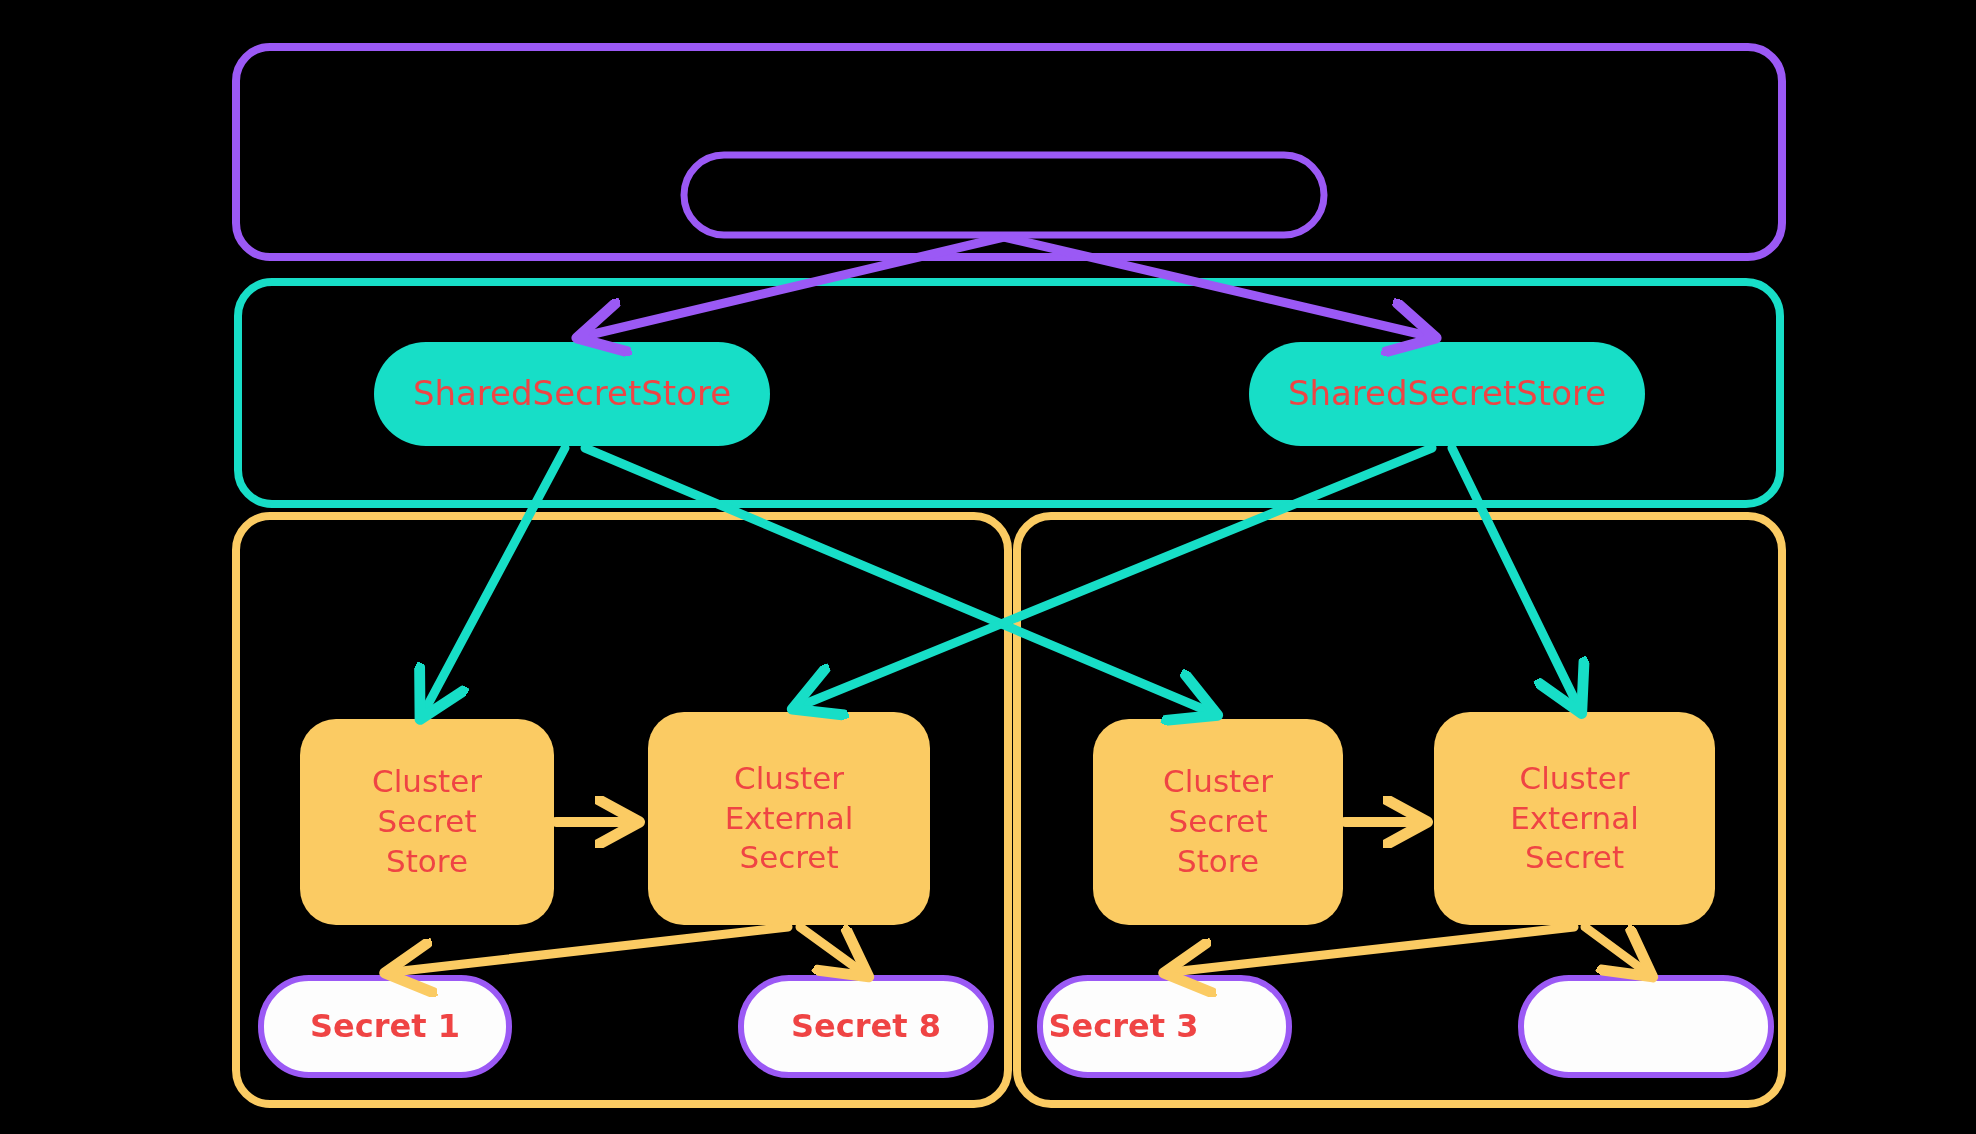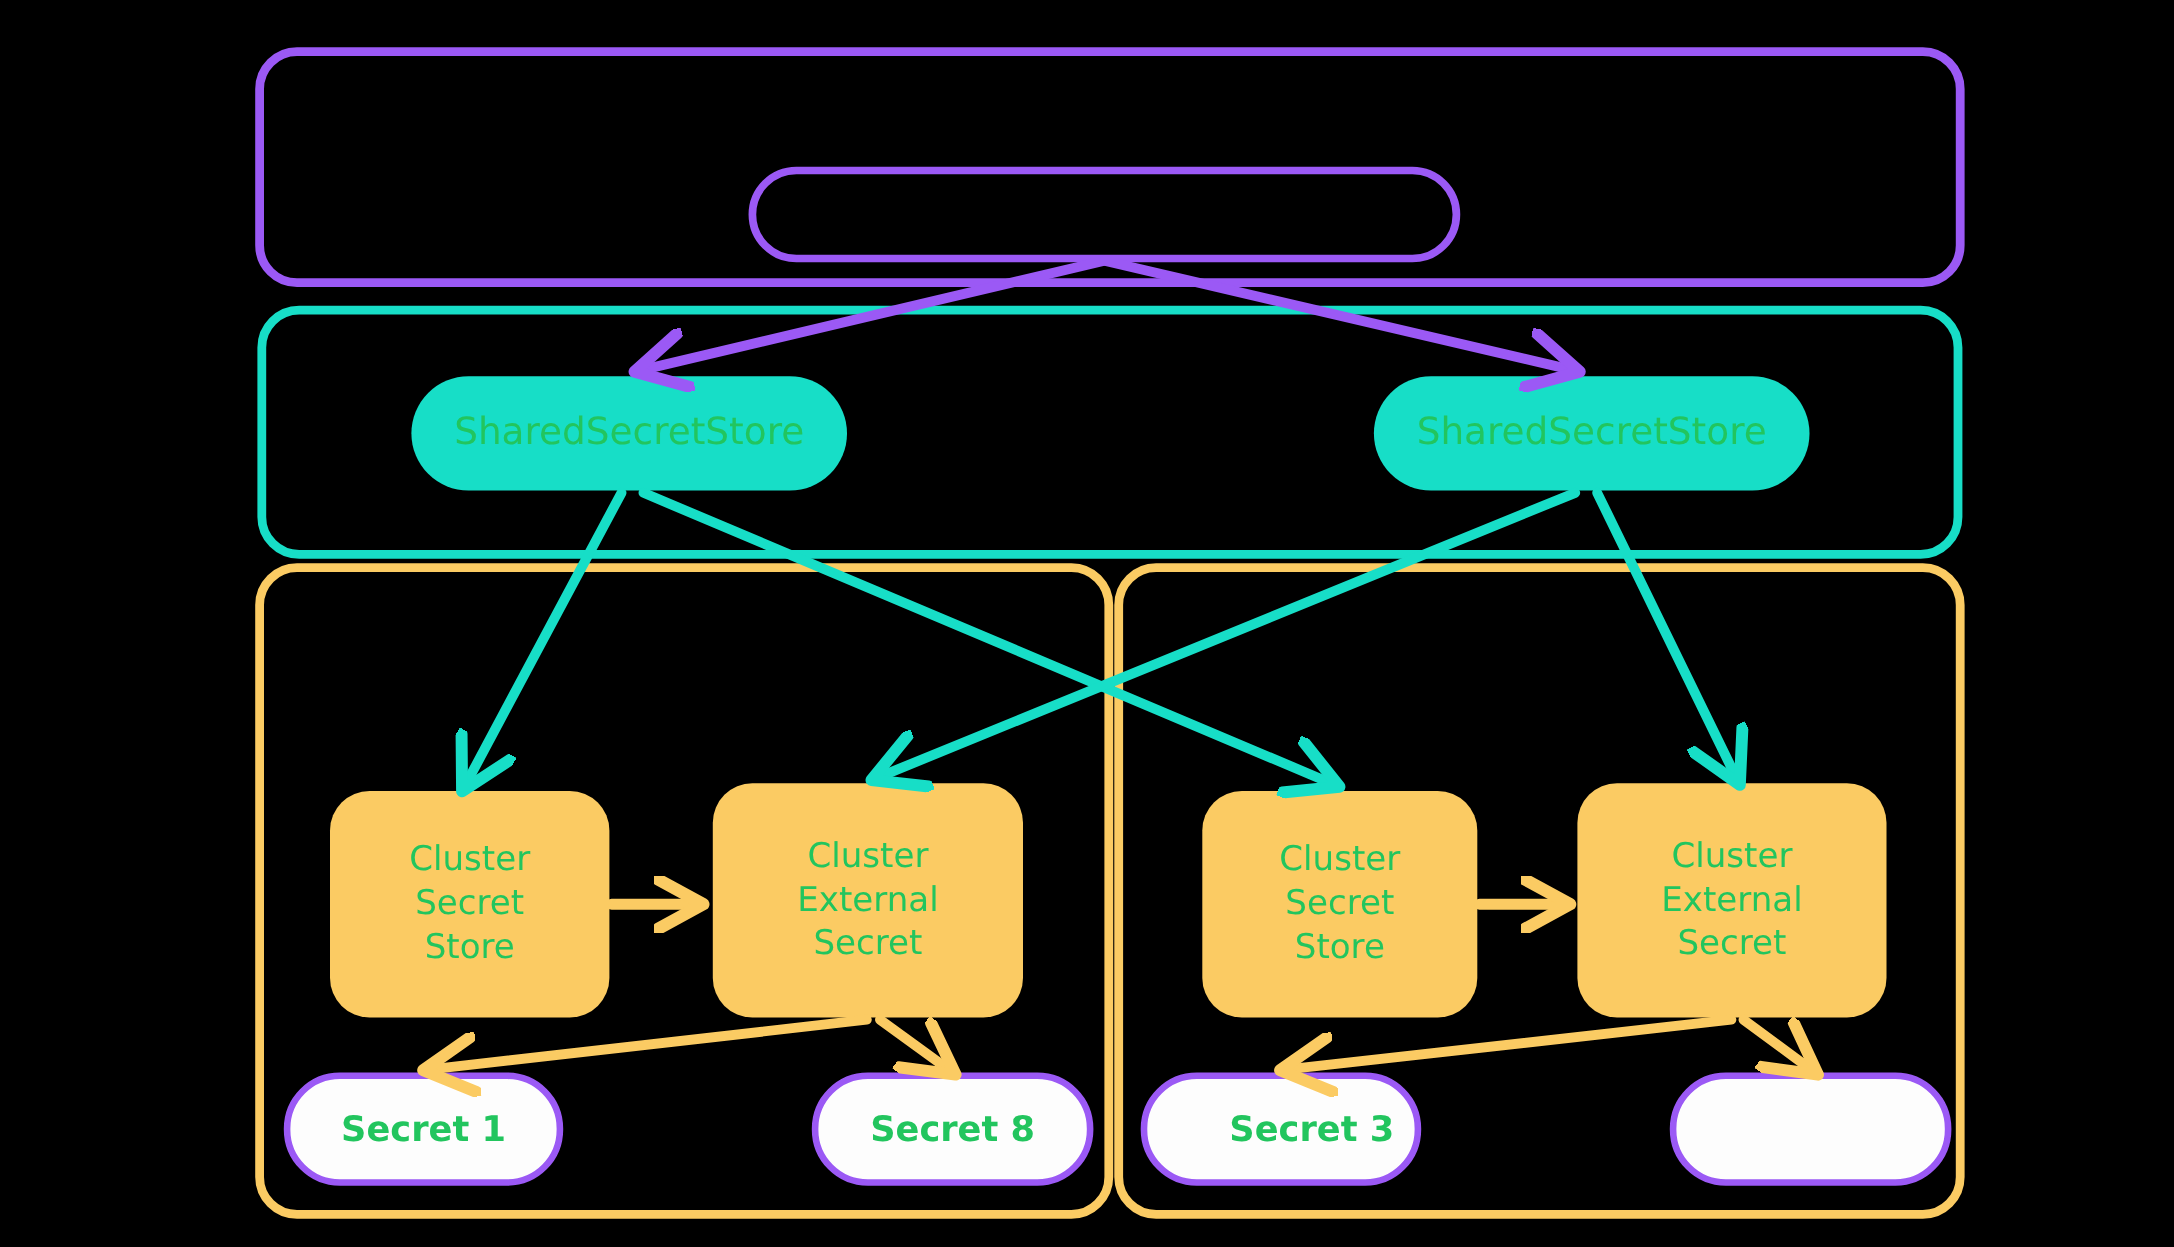--- a/index.html
+++ b/index.html
@@ -21,21 +21,21 @@
     left: 0;
     width: 1976px;
     height: 1134px;
   }
   .node-label {
     position: absolute;
     display: flex;
     align-items: center;
     justify-content: center;
     text-align: center;
-    color: #22c55e;
+    color: #ef4444;
     pointer-events: none;
     line-height: 1.28;
     white-space: pre-line;
   }
   .lbl-shared {
     font-size: 34px;
     font-weight: 400;
   }
   .lbl-cluster {
     font-size: 31px;
@@ -130,16 +130,16 @@
 Store</div>
 
   <div class="node-label lbl-cluster" style="left:1434px; top:712px; width:281px; height:213px;">Cluster
 External
 Secret</div>
 
   <div class="node-label lbl-secret" style="left:261px; top:978px; width:248px; height:97px;">Secret 1</div>
 
   <div class="node-label lbl-secret" style="left:741px; top:978px; width:250px; height:97px;">Secret 8</div>
 
-  <div class="node-label lbl-secret" style="left:1068px; top:978px; width:249px; height:97px;text-align:right;">Secret 3</div>
+  <div class="node-label lbl-secret" style="left:999px; top:978px; width:249px; height:97px;text-align:right;">Secret 3</div>
 
 
 </div>
 
 </body></html>

